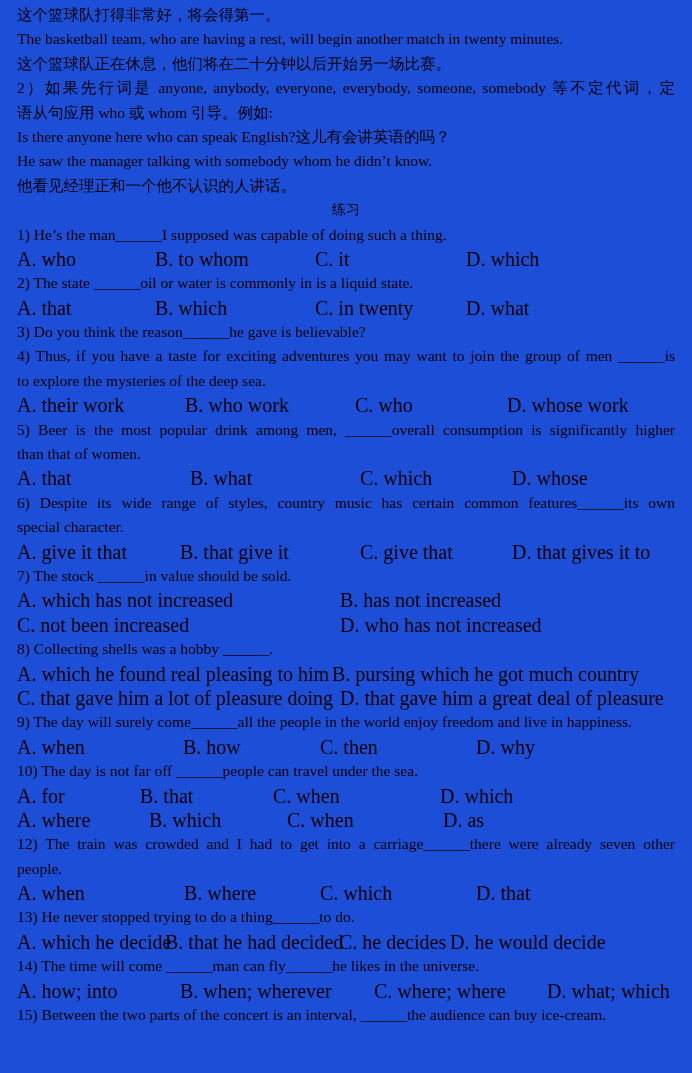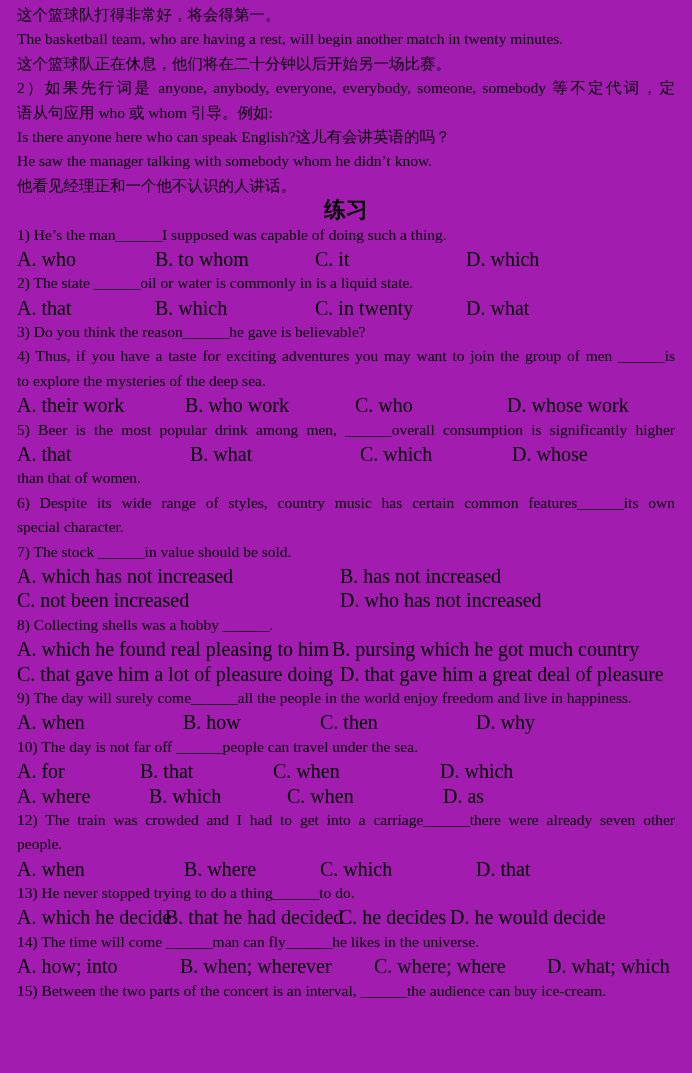--- a/index.html
+++ b/index.html
@@ -1,42 +1,42 @@
 <!DOCTYPE html>
 <html><head>
 <meta charset="utf-8">
 <style>
   html,body { margin:0; padding:0; background:#ffffff; }
   .page {
     position:relative;
     width:692px; height:1073px;
     box-sizing:border-box;
     padding:3px 17px 0 17px;
-    background:#a21caf;
+    background:#1d4ed8;
     color:#000000;
     font-family:"Liberation Serif", serif;
     font-size:15.5px;
     overflow:hidden;
   }
   .line {
     height:24.4px;
     line-height:24.4px;
     white-space:pre;
   }
   .just {
     white-space:normal;
     text-align:justify;
     text-align-last:justify;
     overflow:hidden;
   }
   .title {
     text-align:left;
     text-align-last:center;
-    font-weight:bold;
-    font-size:22px;
+    font-weight:normal;
+    font-size:14px;
     white-space:normal;
   }
   .opts { white-space:normal; font-size:0; }
   .opt { display:inline-block; font-size:20px; vertical-align:top; white-space:pre; }
 </style>
 </head>
 <body>
 
 <div class="page">
 
@@ -66,27 +66,28 @@
   </div>
 
   <div>
     <div class="line just">4) Thus, if you have a taste for exciting adventures you may want to join the group of men ______is</div>
     <div class="line">to explore the mysteries of the deep sea.</div>
     <div class="line opts"><span class="opt" style="width:168px">A. their work</span><span class="opt" style="width:170px">B. who work</span><span class="opt" style="width:152px">C. who</span><span class="opt">D. whose work</span></div>
   </div>
 
   <div>
     <div class="line just">5) Beer is the most popular drink among men, ______overall consumption is significantly higher</div>
+    <div class="line">than that of women.</div>
     <div class="line opts"><span class="opt" style="width:173px">A. that</span><span class="opt" style="width:170px">B. what</span><span class="opt" style="width:152px">C. which</span><span class="opt">D. whose</span></div>
-    <div class="line">than that of women.</div>
   </div>
 
   <div>
     <div class="line just">6) Despite its wide range of styles, country music has certain common features______its own</div>
     <div class="line">special character.</div>
+    <div class="line opts"><span class="opt" style="width:163px">A. give it that</span><span class="opt" style="width:180px">B. that give it</span><span class="opt" style="width:152px">C. give that</span><span class="opt">D. that gives it to</span></div>
   </div>
 
   <div>
     <div class="line">7) The stock ______in value should be sold.</div>
     <div class="line opts"><span class="opt" style="width:323px">A. which has not increased</span><span class="opt">B. has not increased</span></div>
     <div class="line opts"><span class="opt" style="width:323px">C. not been increased</span><span class="opt">D. who has not increased</span></div>
   </div>
 
   <div>
     <div class="line">8) Collecting shells was a hobby ______.</div>

